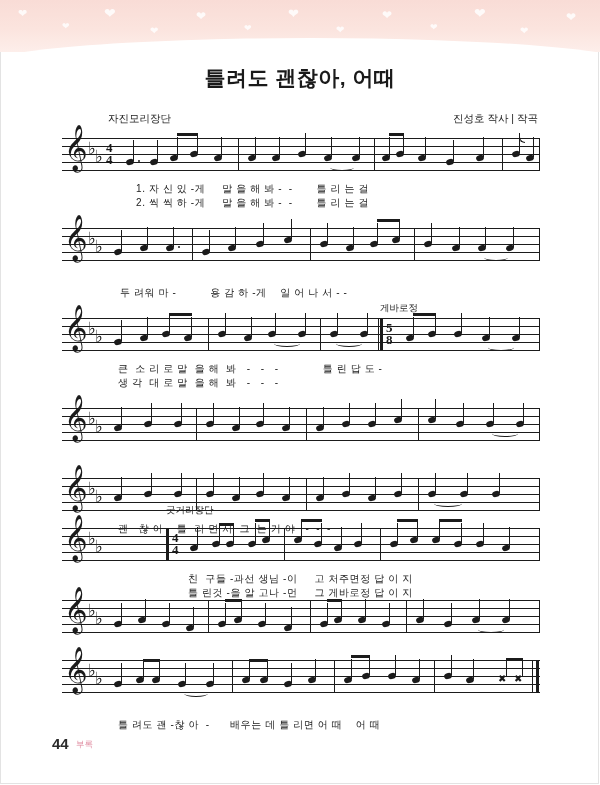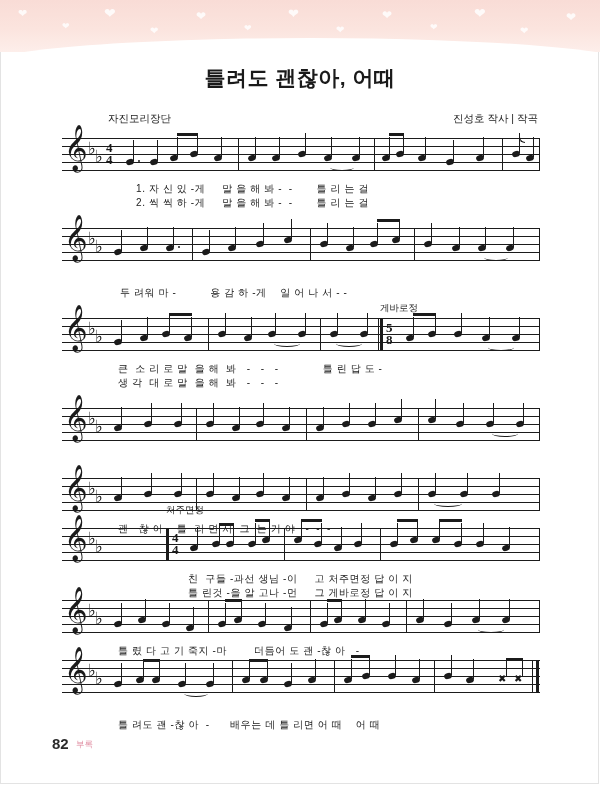--- a/index.html
+++ b/index.html
@@ -546,21 +546,21 @@
   <div class="note" style="left:430px; top:13px;"></div>
   <div class="stem" style="left:437px; top:-5px; height:20px;"></div>
   <div class="barline" style="left:477px;"></div>
 
   <div class="lyric" style="top:44px; padding-left:56px;">괜   찮 아    틀  리 면 서  크  는 거 야   -  -  -</div>
 </div>
 
 <div class="system" style="top:518px; height:0px;"></div>
 
 <div class="system" style="top:518px; height:74px;">
-  <div class="section-label" style="left:104px; top:-14px;">처주면정</div>
+  <div class="section-label" style="left:104px; top:-14px;">굿거리장단</div>
 </div>
 
 <div class="system" style="top:520px; height:74px;">
   <div class="staff" style="top:8px;">
     <div class="ln"></div>
       <div class="ln"></div>
       <div class="ln"></div>
       <div class="ln"></div>
       <div class="ln"></div>
   </div>
@@ -666,21 +666,20 @@
   <div class="stem" style="left:361px; top:-1px; height:20px;"></div>
   <div class="note" style="left:382px; top:21px;"></div>
   <div class="stem" style="left:389px; top:3px; height:20px;"></div>
   <div class="note" style="left:410px; top:17px;"></div>
   <div class="stem" style="left:417px; top:-1px; height:20px;"></div>
   <div class="tie" style="left:416px; top:26px; width:26px;"></div>
   <div class="note" style="left:440px; top:17px;"></div>
   <div class="stem" style="left:447px; top:-1px; height:20px;"></div>
   <div class="barline" style="left:477px;"></div>
 
-  <div class="lyric" style="top:44px; padding-left:56px;">틀 렸 다 고 기 죽지 -마        더듬어 도 괜 -찮 아   -</div>
 </div>
 
 <div class="system" style="top:660px; height:72px;">
   <div class="staff">
     <div class="ln"></div>
       <div class="ln"></div>
       <div class="ln"></div>
       <div class="ln"></div>
       <div class="ln"></div>
   </div>
@@ -732,14 +731,14 @@
   <div class="stem" style="left:444px; top:-2px; height:18px;"></div>
   <div class="xnote" style="left:452px; top:14px;">✖</div>
   <div class="stem" style="left:460px; top:-2px; height:18px;"></div>
   <div class="beam" style="left:444px; top:-2px; width:17px;"></div>
   <div class="barline" style="left:470px;"></div>
   <div class="barline thick" style="left:474px;"></div>
 
   <div class="lyric" style="top:58px; padding-left:56px;">틀 려도 괜 -찮 아  -      배우는 데 틀 리면 어 때    어 때</div>
 </div>
 
-<div class="page-number">82</div>
+<div class="page-number">44</div>
 <div class="footer-label">부록</div>
 
 </body></html>

